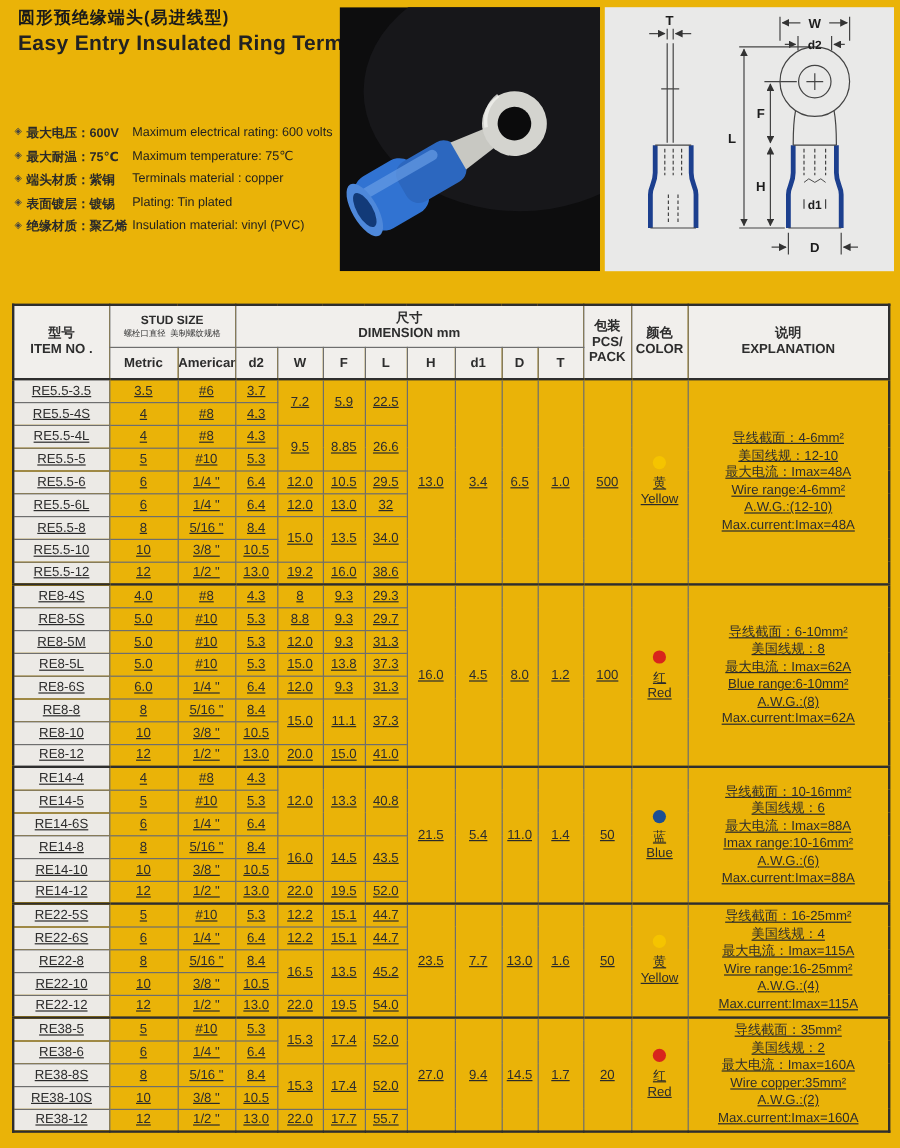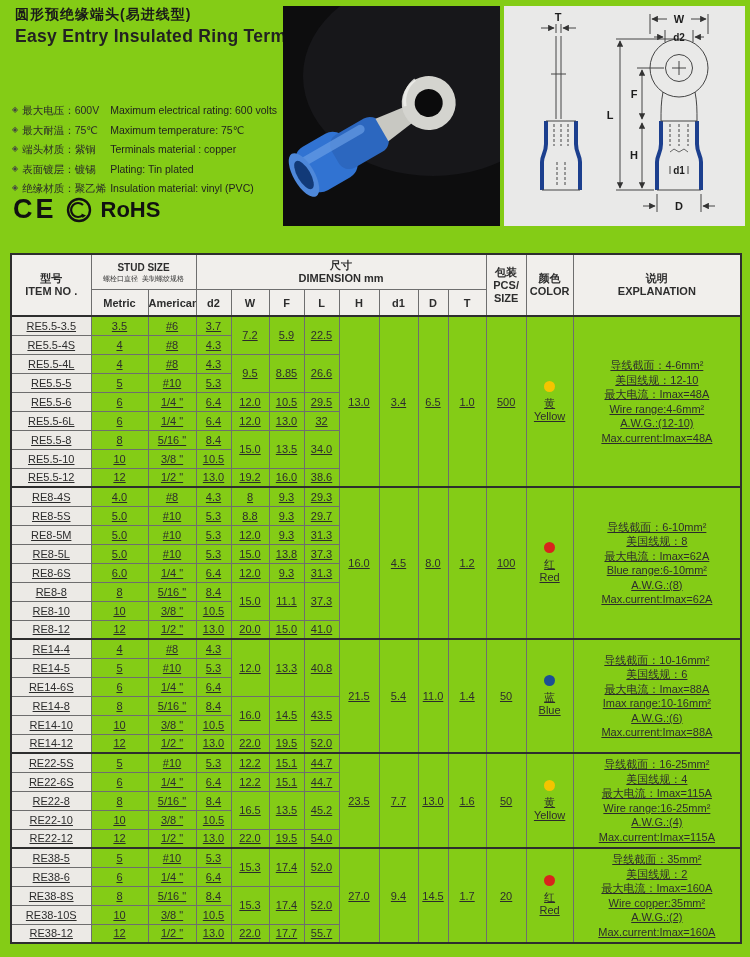--- a/index.html
+++ b/index.html
@@ -1,28 +1,28 @@
 <!DOCTYPE html>
 <html><head>
 <meta charset="utf-8">
 <style>
   html,body{margin:0;padding:0;}
   body{width:750px;height:957px;background:#ffffff;overflow:hidden;
        font-family:"Liberation Sans","DejaVu Sans",sans-serif;color:#2b2b2b;}
-  .page{position:relative;width:750px;height:957px;background:#84cc16;}
+  .page{position:relative;width:750px;height:957px;background:#eab308;}
 
   
   .titles{position:absolute;left:15px;top:6px;}
   .title-zh{font-size:14px;font-weight:bold;color:#1a1a1a;letter-spacing:1px;margin:0;}
   .title-en{font-size:17.5px;font-weight:600;color:#222;margin:2px 0 0 0;letter-spacing:0.3px;}
 
   .specs{position:absolute;left:12px;top:104px;list-style:none;margin:0;padding:0;width:268px;}
   .specs li{display:flex;align-items:flex-start;margin-bottom:5.5px;font-size:10.5px;color:#2e2e2e;}
   .spec-bullet{font-size:8px;margin:1px 4px 0 0;color:#444;flex:0 0 auto;}
-  .spec-zh{flex:0 0 88px;font-weight:normal;color:#2a2a2a;}
+  .spec-zh{flex:0 0 88px;font-weight:bold;color:#2a2a2a;}
   .spec-en{flex:1;color:#1f1f1f;}
 
   .certs{position:absolute;left:13px;top:196px;display:flex;align-items:center;gap:9px;}
   .ce-mark{font-size:27px;font-weight:bold;letter-spacing:3px;color:#111;line-height:1;}
   .rohs-label{font-size:22px;font-weight:800;color:#111;line-height:1;}
   .cert-circle{width:26px;height:26px;}
 
   .photo{position:absolute;left:283px;top:6px;width:217px;height:220px;}
   .diagram{position:absolute;left:504px;top:6px;width:241px;height:220px;background:#e9e9e8;}
   .diagram svg text{font-family:"Liberation Sans","DejaVu Sans",sans-serif;font-size:11px;font-weight:bold;fill:#1d1d1d;}
@@ -80,31 +80,20 @@
         <span class="spec-zh">表面镀层：镀锡</span>
         <span class="spec-en">Plating: Tin plated</span>
       </li>
       <li>
         <span class="spec-bullet">◈</span>
         <span class="spec-zh">绝缘材质：聚乙烯</span>
         <span class="spec-en">Insulation material: vinyl (PVC)</span>
       </li>
     </ul>
 
-  <div class="certs">
-    <span class="ce-mark">CE</span>
-    <span class="cert-circle">
-      <svg viewBox="0 0 26 26" width="26" height="26">
-        <circle cx="13" cy="13" r="11" fill="none" stroke="#111" stroke-width="2.4"></circle>
-        <path d="M17,8 A7,7 0 1 0 17,18" fill="none" stroke="#111" stroke-width="2.2"></path>
-        <path d="M15.5,16.5 L20,18.5 L16.5,21 Z" fill="#111"></path>
-      </svg>
-    </span>
-    <span class="rohs-label">RoHS</span>
-  </div>
 
   <div class="photo">
     <svg viewBox="0 0 217 220" width="217" height="220">
       <rect width="217" height="220" fill="#0d0d0e"></rect>
       <ellipse cx="150" cy="70" rx="130" ry="100" fill="#17171a"></ellipse>
       <g transform="translate(92,128) rotate(-30)">
         <rect x="-84" y="-25" width="56" height="50" rx="15" fill="#3173d2"></rect>
         <rect x="-46" y="-19" width="56" height="38" rx="12" fill="#2c67bf"></rect>
         <rect x="-80" y="-16" width="74" height="9" rx="4.5" fill="#6ba0e6" opacity="0.65"></rect>
         <ellipse cx="-82" cy="0" rx="10.5" ry="24.5" fill="#4e88da"></ellipse>
@@ -226,21 +215,21 @@
           <div class="stud-title">STUD SIZE</div>
           <div class="stud-sub"><span>螺栓口直径</span>&nbsp;&nbsp;<span>美制螺纹规格</span></div>
         </th>
         <th colspan="8">
           <div class="th-line1">尺寸</div>
           <div class="th-line2">DIMENSION mm</div>
         </th>
         <th rowspan="2">
           <div class="th-line1">包装</div>
           <div class="th-line2">PCS/</div>
-          <div class="th-line2">SIZE</div>
+          <div class="th-line2">PACK</div>
         </th>
         <th rowspan="2">
           <div class="th-line1">颜色</div>
           <div class="th-line2">COLOR</div>
         </th>
         <th rowspan="2">
           <div class="th-line1">说明</div>
           <div class="th-line2">EXPLANATION</div>
         </th>
       </tr>

